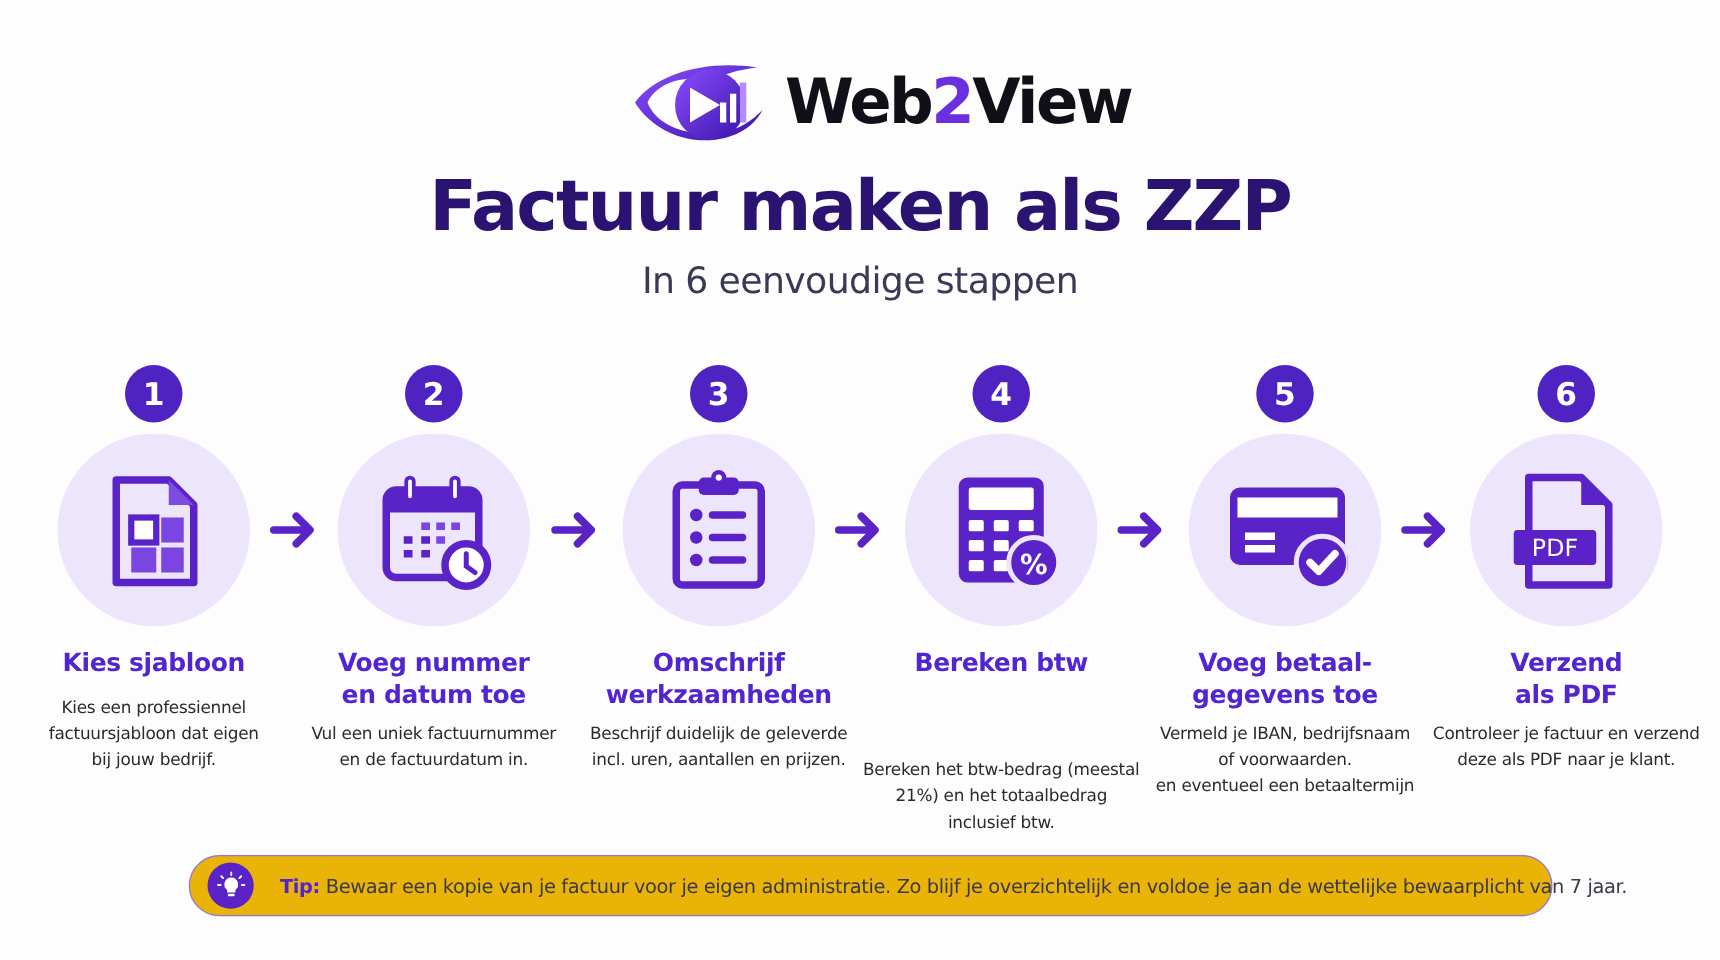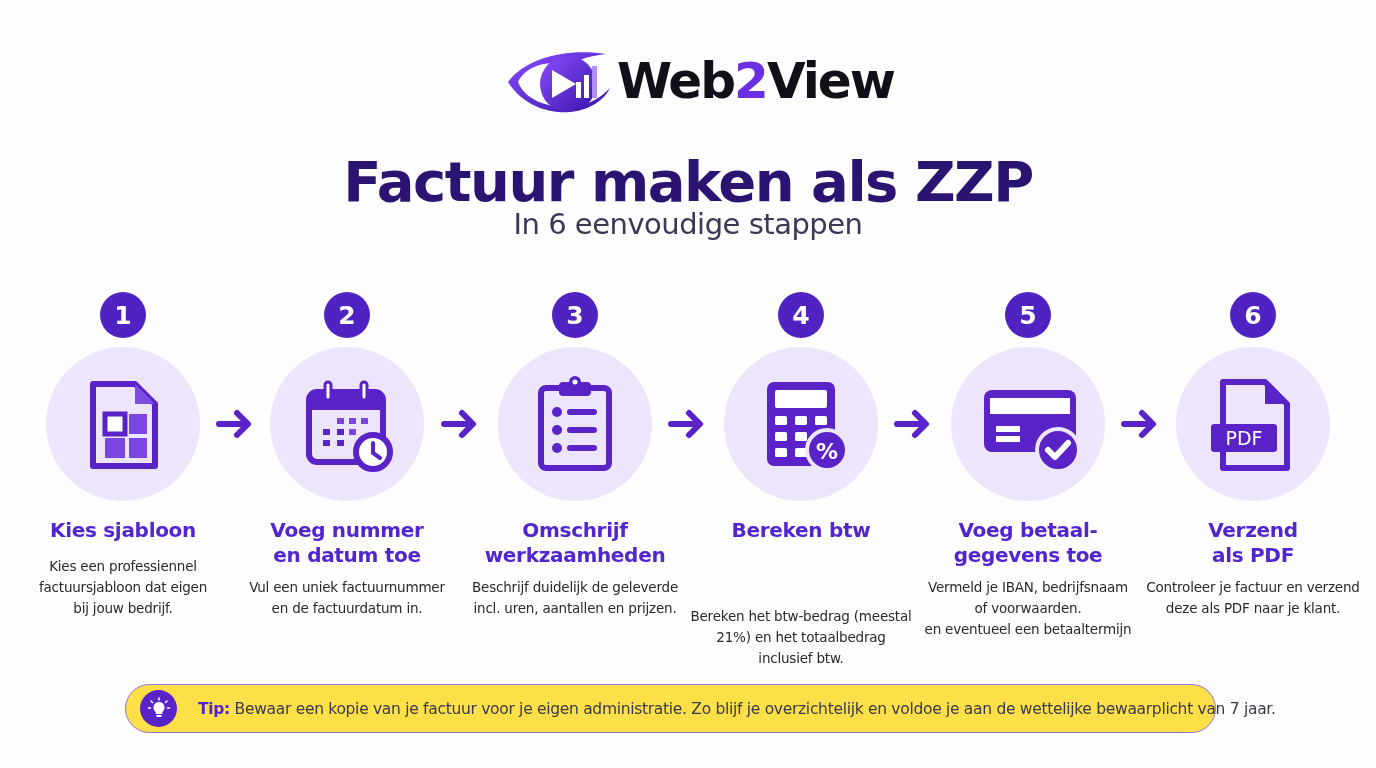--- a/index.html
+++ b/index.html
@@ -1,37 +1,37 @@
 <!DOCTYPE html>
 <html><head>
 <meta charset="utf-8">
 <style>
   * { box-sizing: border-box; margin: 0; padding: 0; }
   html, body { width: 1376px; height: 768px; background: #fdfdfe; overflow: hidden; }
   body { font-family: "DejaVu Sans", sans-serif; color: #2a2a2a; position: relative; }
 
   .logo { position: absolute; left: 506px; top: 48px; height: 66px; display: flex; align-items: center; }
   .logo-mark { width: 106px; height: 66px; }
-  .logo-text { font-family: "DejaVu Sans", sans-serif; font-weight: bold; font-size: 50px; letter-spacing: -2px; color: #111018; margin-left: 5px; line-height: 1; }
+  .logo-text { font-family: "DejaVu Sans", sans-serif; font-weight: bold; font-size: 50px; letter-spacing: -2px; color: #111018; margin-left: 16px; line-height: 1; }
   .logo-text .two { color: #6a2fe0; }
 
-  .title { position: absolute; left: 0; right: 0; top: 138px; text-align: center; font-family: "DejaVu Sans", sans-serif; font-weight: bold; font-size: 56px; letter-spacing: -1.5px; color: #2b1372; line-height: 1; margin-top: 16px; }
+  .title { position: absolute; left: 0; right: 0; top: 138px; text-align: center; font-family: "DejaVu Sans", sans-serif; font-weight: bold; font-size: 56px; letter-spacing: -1.5px; color: #2b1372; line-height: 1; }
   .subtitle { position: absolute; left: 0; right: 0; top: 210px; text-align: center; font-family: "DejaVu Sans", sans-serif; font-size: 29px; color: #3a3a55; line-height: 1; letter-spacing: -0.5px; }
 
   .steps { position: absolute; left: 0; top: 292px; width: 1376px; height: 360px; }
   .step { position: absolute; top: 0; width: 226px; text-align: center; }
   .badge { position: absolute; top: 0; width: 46px; height: 46px; border-radius: 50%; background: #4f23c2; color: #fff; font-weight: bold; font-size: 25px; display: flex; align-items: center; justify-content: center; }
   .circle { position: absolute; top: 55px; width: 154px; height: 154px; border-radius: 50%; background: #ece5fb; display: flex; align-items: center; justify-content: center; }
   .circle svg { width: 100px; height: 100px; }
   .step-title { position: absolute; top: 226px; left: 0; width: 226px; font-weight: bold; font-size: 20px; color: #5225d0; line-height: 25px; letter-spacing: -0.3px; }
   .step-desc { position: absolute; left: 0; width: 226px; font-size: 13.5px; color: #2a2a2a; line-height: 21px; letter-spacing: -0.2px; }
 
   .arrow { position: absolute; top: 112px; width: 40px; height: 40px; }
 
-  .tip { position: absolute; left: 125px; top: 684px; width: 1091px; height: 49px; border: 1.5px solid #8f72db; border-radius: 25px; background: #fde047; display: flex; align-items: center; padding-left: 14px; }
+  .tip { position: absolute; left: 151px; top: 684px; width: 1091px; height: 49px; border: 1.5px solid #8f72db; border-radius: 25px; background: #eab308; display: flex; align-items: center; padding-left: 14px; }
   .tip-icon { width: 37px; height: 37px; border-radius: 50%; background: #5a23c8; display: flex; align-items: center; justify-content: center; flex: none; }
   .tip-text { margin-left: 21px; font-size: 15.5px; color: #3a3a4a; letter-spacing: -0.3px; white-space: nowrap; }
   .tip-label { color: #5225d0; font-weight: bold; }
 </style>
 </head>
 <body>
 
 <div class="logo">
   <svg class="logo-mark" viewBox="0 0 106 66">
     <defs>

